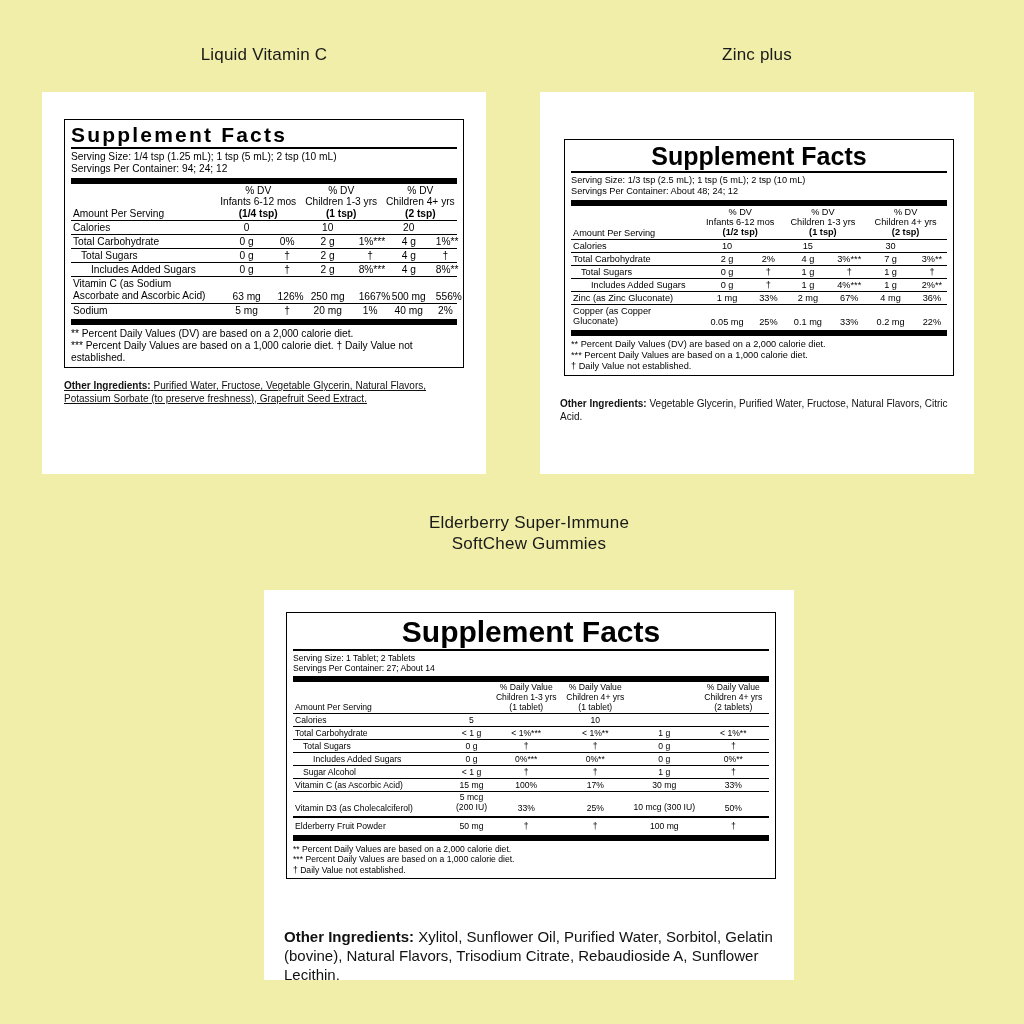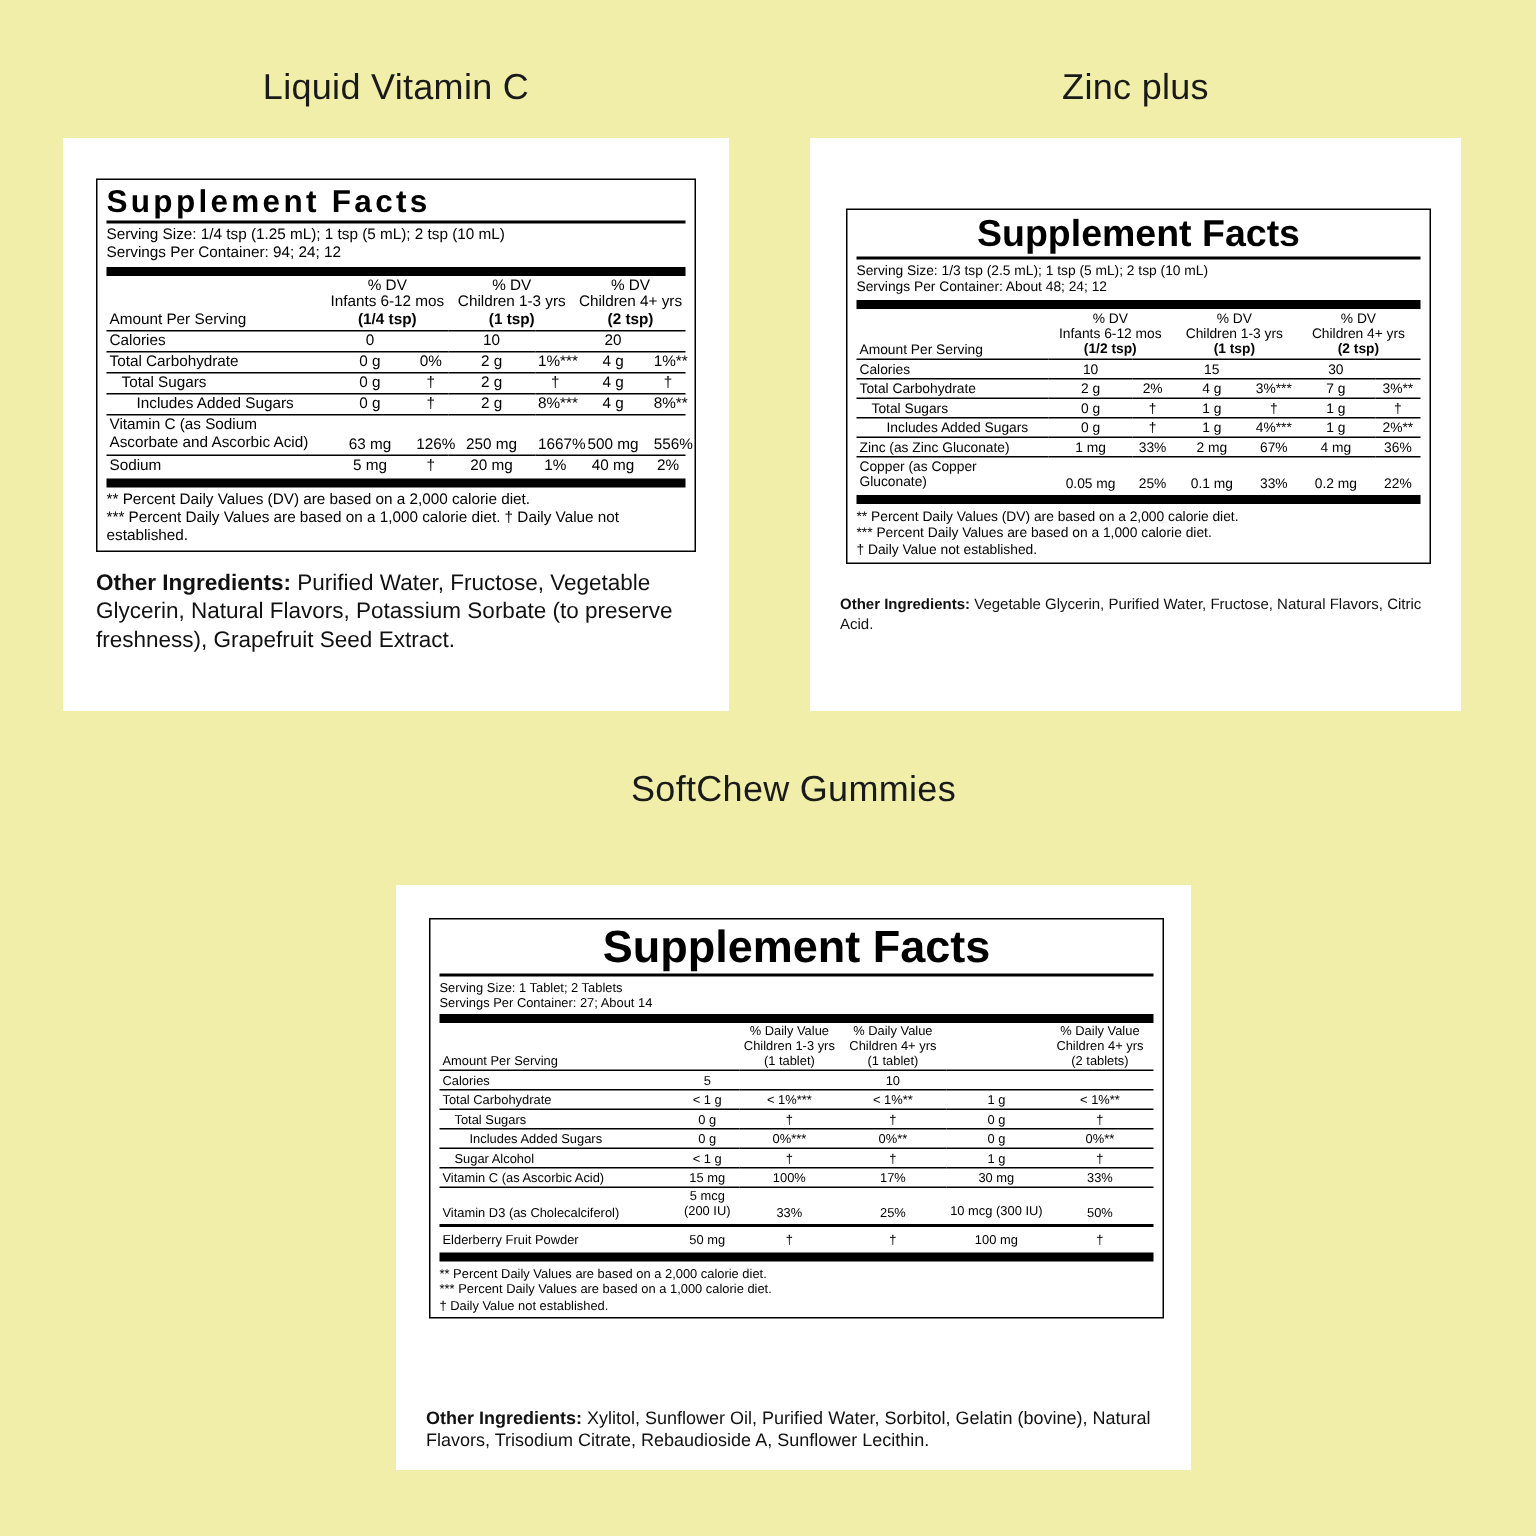--- a/index.html
+++ b/index.html
@@ -12,21 +12,21 @@
     background: #f0eea8;
     font-family: "Liberation Sans", sans-serif;
     overflow: hidden;
     position: relative;
   }
 
   
   .product-title {
     position: absolute;
     text-align: center;
-    font-size: 24px;
+    font-size: 17px;
     color: #1a1a1a;
     font-weight: 400;
     line-height: 1.25;
     letter-spacing: 0.2px;
   }
 
   
   .panel {
     position: absolute;
     background: #ffffff;
@@ -81,21 +81,22 @@
   
   #panelA { left: 42px;  top: 92px;  width: 444px; height: 382px; }
   #titleA { left: 42px;  top: 44px;  width: 444px; }
   #sfA {
     position: absolute; left: 22px; top: 27px; width: 400px;
     font-size: 10.2px;
   }
   #sfA .sf-title { font-size: 21px; letter-spacing: 2.2px; }
   #otherA {
     position: absolute; left: 22px; top: 288px; width: 404px;
-    font-size: 15px;
+    font-size: 10px;
+    text-decoration: underline;
   }
 
   
   #panelB { left: 540px; top: 92px; width: 434px; height: 382px; }
   #titleB { left: 540px; top: 44px; width: 434px; }
   #sfB {
     position: absolute; left: 24px; top: 47px; width: 390px;
     font-size: 9.2px;
   }
   #sfB .sf-title { font-size: 25px; letter-spacing: 0px; }
@@ -106,30 +107,31 @@
 
   
   #panelC { left: 264px; top: 590px; width: 530px; height: 390px; }
   #titleC { left: 254px; top: 512px; width: 550px; }
   #sfC {
     position: absolute; left: 22px; top: 22px; width: 490px;
     font-size: 8.6px;
   }
   #sfC .sf-title { font-size: 30px; letter-spacing: 0px; }
   #otherC {
-    position: absolute; left: 20px; top: 348px; width: 500px;
-    font-size: 12px;
+    position: absolute; left: 20px; top: 338px; width: 500px;
+    font-size: 15px;
   }
 </style>
 </head>
 <body>
 
 <div class="product-title" id="titleA">Liquid Vitamin C</div>
 <div class="product-title" id="titleB">Zinc plus</div>
 <div class="product-title" id="titleC">
+  <div>Elderberry Super-Immune</div>
   <div>SoftChew Gummies</div>
 </div>
 
 <div class="panel" id="panelA">
 
   <div class="sf" id="sfA">
     <div class="sf-title">Supplement Facts</div>
     <div class="rule-med" style="margin:2px 0 2px 0;"></div>
     <div class="sf-serving">Serving Size: 1/4 tsp (1.25 mL); 1 tsp (5 mL); 2 tsp (10 mL)</div>
     <div class="sf-serving">Servings Per Container: 94; 24; 12</div>

